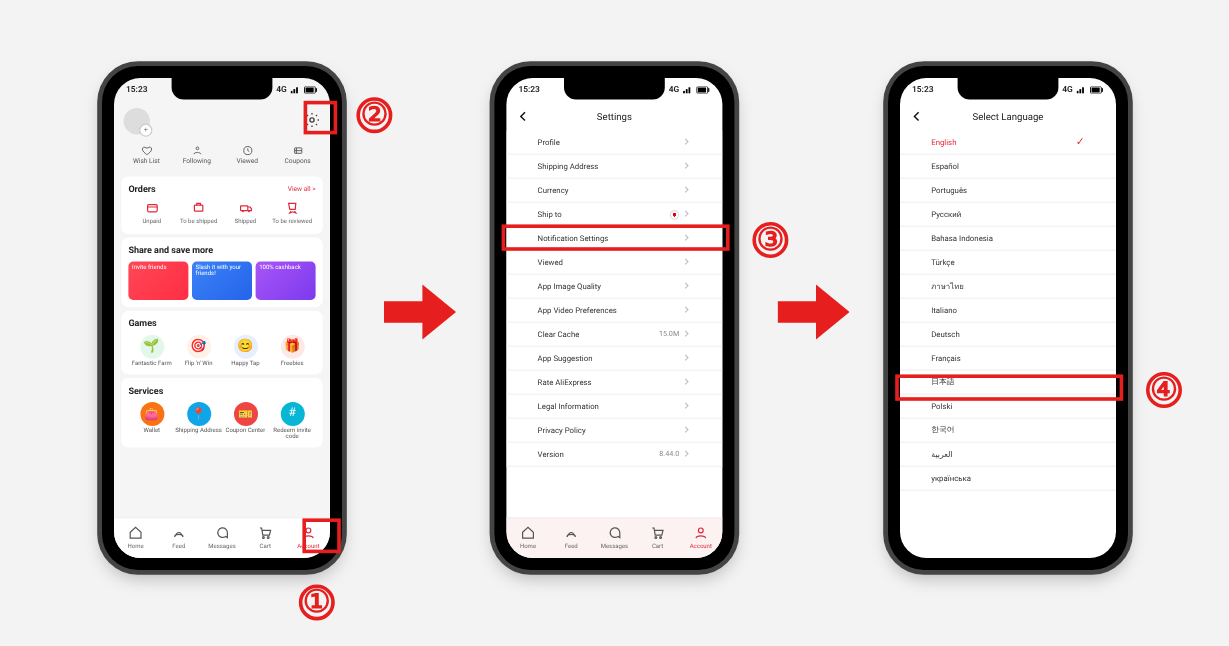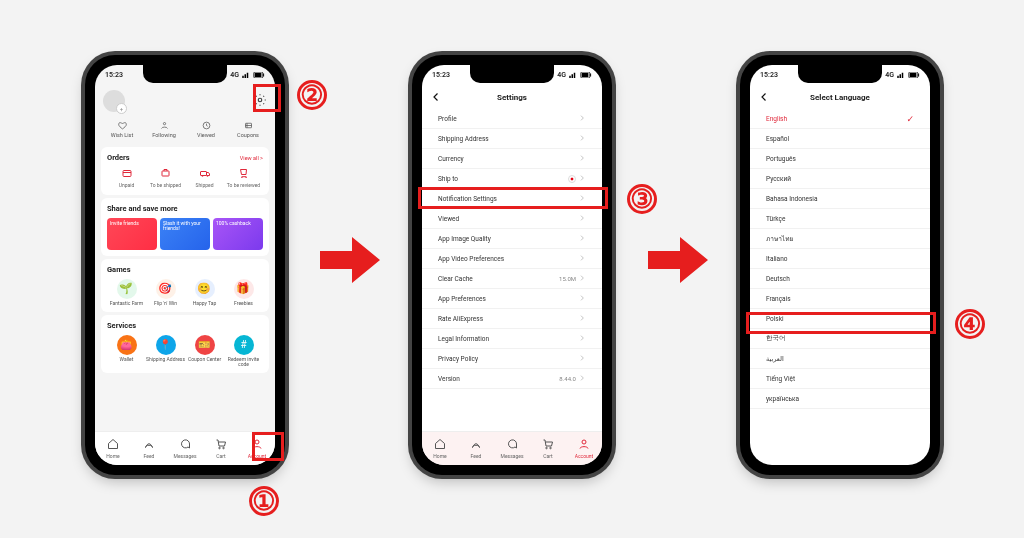--- a/index.html
+++ b/index.html
@@ -78,23 +78,23 @@
   .btab{flex:1;display:flex;flex-direction:column;align-items:center;justify-content:center;gap:1px;}
   .btab .lbl{font-size:5px;color:#666;}
   .btab.active .lbl{color:#e0283a;}
   .btab svg{width:12px;height:12px;stroke:#555;fill:none;stroke-width:2;}
   .btab.active svg{stroke:#e0283a;}
 
   
   .navbar{display:flex;align-items:center;justify-content:center;position:relative;height:24px;}
   .navbar .back{position:absolute;left:8px;top:6px;}
   .navbar .back svg{width:12px;height:12px;stroke:#111;fill:none;stroke-width:2.4;}
-  .navbar .title{font-weight:700;font-size:8px;}
+  .navbar .title{font-weight:400;font-size:8px;}
   .list{background:#fff;}
-  .row{display:flex;align-items:center;justify-content:space-between;height:20px;padding:0 16px;border-bottom:1px solid #f1f1f1;}
+  .row{display:flex;align-items:center;justify-content:space-between;height:20px;padding:0 26px;border-bottom:1px solid #f1f1f1;}
   .row .lbl{font-size:6.5px;color:#333;}
   .row .val{font-size:6px;color:#888;display:flex;align-items:center;gap:2px;}
   .row .chev svg{width:8px;height:8px;stroke:#bbb;fill:none;stroke-width:2.6;}
   .jpflag{width:8px;height:8px;border-radius:50%;border:1px solid #ddd;background:radial-gradient(circle at center,#e60012 35%,#fff 38%);display:inline-block;}
   .check{color:#e0283a;font-size:9px;}
 
   
   .hl{position:absolute;border:3px solid #e61e1e;pointer-events:none;}
   .num{position:absolute;color:#e61e1e;font-weight:700;font-size:26px;font-family:Arial,sans-serif;}
   .num .circ{display:inline-flex;width:30px;height:30px;border:3px solid #e61e1e;border-radius:50%;align-items:center;justify-content:center;}
@@ -412,21 +412,21 @@
               </svg></span>
           </span>
      </div>
         <div class="row">
        <span class="lbl">Clear Cache</span>
        <span class="val">15.0M<span class="chev"><svg viewBox="0 0 24 24">
                 <path d="M9 5l7 7-7 7"></path>
               </svg></span></span>
      </div>
         <div class="row">
-       <span class="lbl">App Preferences</span>
+       <span class="lbl">App Suggestion</span>
        <span class="val">
             <span class="chev"><svg viewBox="0 0 24 24">
                 <path d="M9 5l7 7-7 7"></path>
               </svg></span>
           </span>
      </div>
         <div class="row">
        <span class="lbl">Rate AliExpress</span>
        <span class="val">
             <span class="chev"><svg viewBox="0 0 24 24">
@@ -561,33 +561,33 @@
      </div>
         <div class="row">
        <span class="lbl" style="">Deutsch</span>
        <span class="val"></span>
      </div>
         <div class="row">
        <span class="lbl" style="">Français</span>
        <span class="val"></span>
      </div>
         <div class="row">
+       <span class="lbl" style="">日本語</span>
+       <span class="val"></span>
+     </div>
+        <div class="row">
        <span class="lbl" style="">Polski</span>
        <span class="val"></span>
      </div>
         <div class="row">
        <span class="lbl" style="">한국어</span>
        <span class="val"></span>
      </div>
         <div class="row">
        <span class="lbl" style="">العربية</span>
-       <span class="val"></span>
-     </div>
-        <div class="row">
-       <span class="lbl" style="">Tiếng Việt</span>
        <span class="val"></span>
      </div>
         <div class="row">
        <span class="lbl" style="">українська</span>
        <span class="val"></span>
      </div>
       </div>
   </div>
 </div>
 

